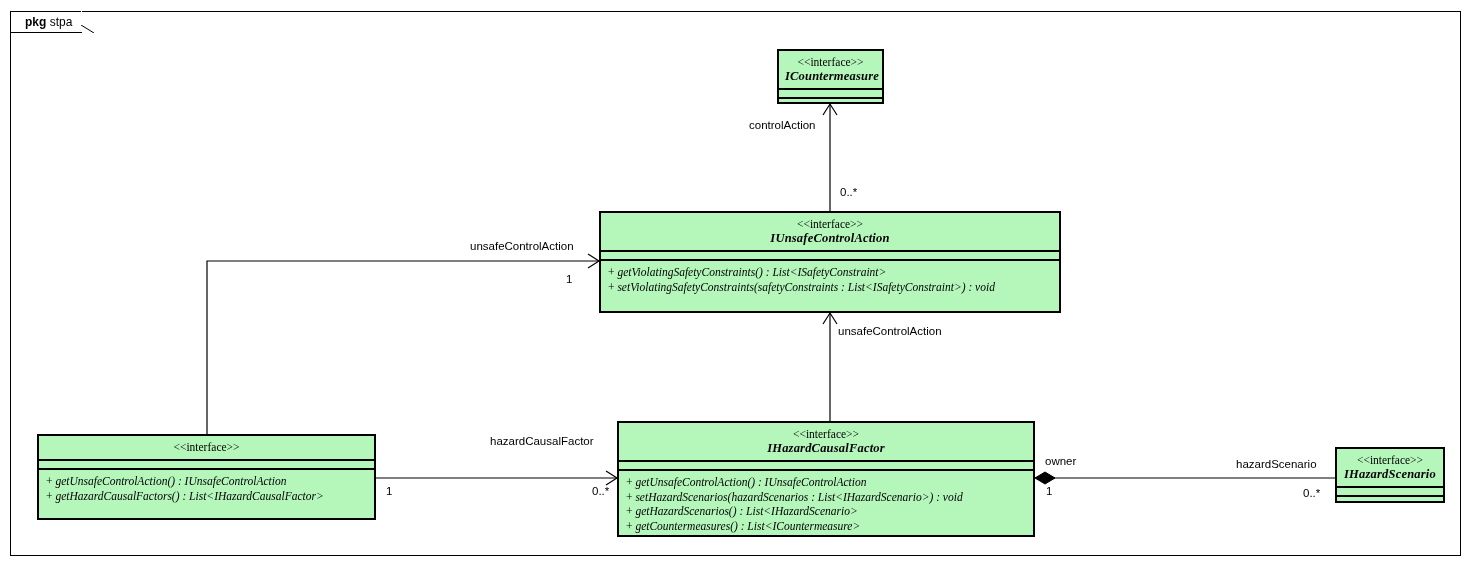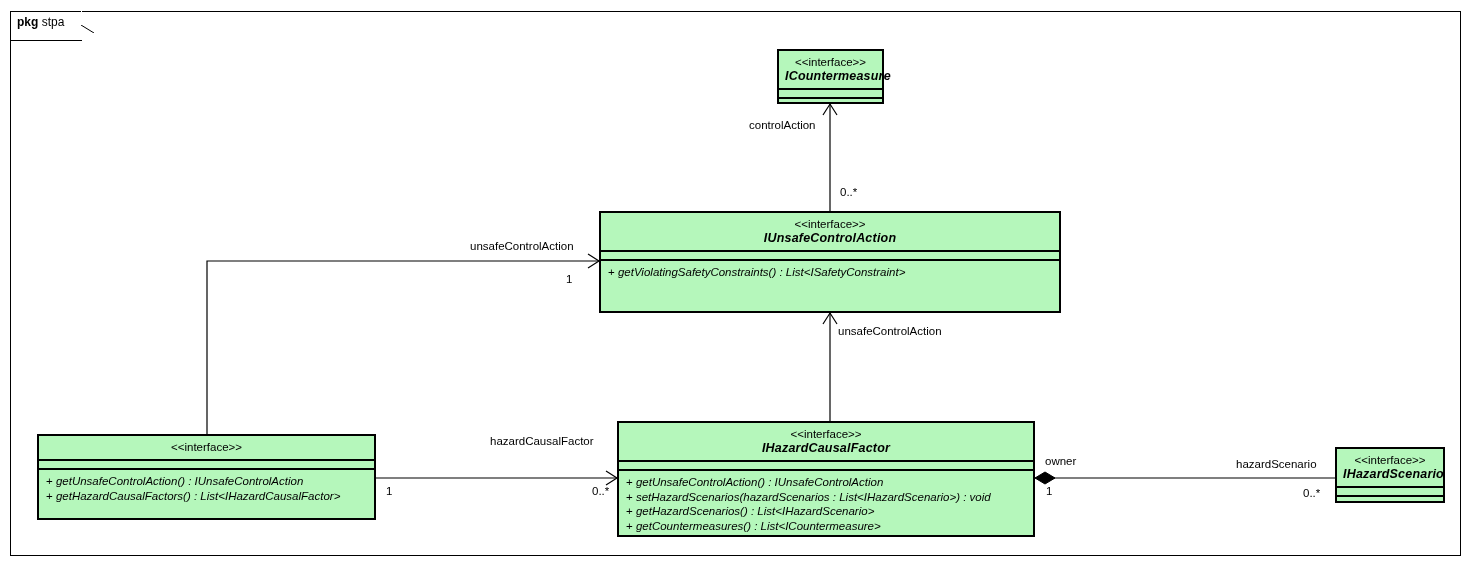--- a/index.html
+++ b/index.html
@@ -25,29 +25,29 @@
     width: 1451px;
     height: 545px;
     border: 1px solid #000000;
     box-sizing: border-box;
   }
   .frame-tab {
     position: absolute;
     left: 10px;
     top: 11px;
     width: 72px;
-    height: 30px;
+    height: 22px;
     background: #ffffff;
     border-left: 1px solid #000;
     border-top: 1px solid #000;
     border-bottom: 1px solid #000;
     box-sizing: border-box;
     font-size: 12px;
     line-height: 20px;
-    padding-left: 6px;
+    padding-left: 14px;
     color: #000;
     white-space: nowrap;
   }
   .frame-tab .kw { font-weight: bold; }
   .frame-tab-corner {
     position: absolute;
     left: 81px;
     top: 11px;
     width: 14px;
     height: 22px;
@@ -55,20 +55,21 @@
   }
   .frame-tab-corner svg { display: block; }
 
   
   .uml-class {
     position: absolute;
     background: #b5f7bb;
     border: 2px solid #000000;
     box-sizing: border-box;
     color: #000;
+    font-family: Liberation Serif, serif;
   }
   .uml-header {
     text-align: center;
     padding: 4px 6px 5px 6px;
     line-height: 14px;
   }
   .uml-stereotype {
     font-size: 11.5px;
     font-style: normal;
     font-weight: normal;
@@ -207,20 +208,24 @@
       <div class="uml-name">IUnsafeControlAction</div>
     </div>
     <div class="uml-sep"></div>
     <div class="uml-attrs"></div>
     <div class="uml-sep"></div>
     <div class="uml-ops">
       <div class="op">
         <span class="vis">+</span>
         <span>getViolatingSafetyConstraints() : List&lt;ISafetyConstraint&gt;</span>
       </div>
+      <div class="op">
+        <span class="vis">+</span>
+        <span>setViolatingSafetyConstraints(safetyConstraints : List&lt;ISafetyConstraint&gt;) : void</span>
+      </div>
     </div>
   </div>
 
   <div class="uml-class" style="left:37px; top:434px; width:339px; height:86px;">
     <div class="uml-header">
       <div class="uml-stereotype">&lt;&lt;interface&gt;&gt;</div>
     </div>
     <div class="uml-sep"></div>
     <div class="uml-attrs"></div>
     <div class="uml-sep"></div>

